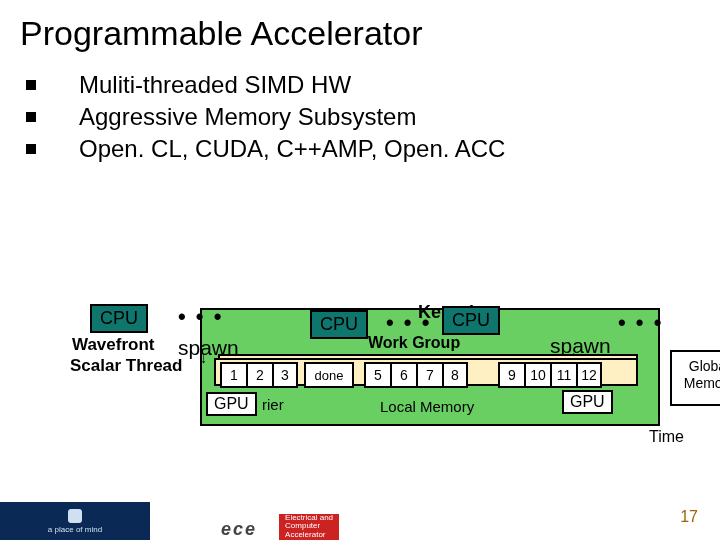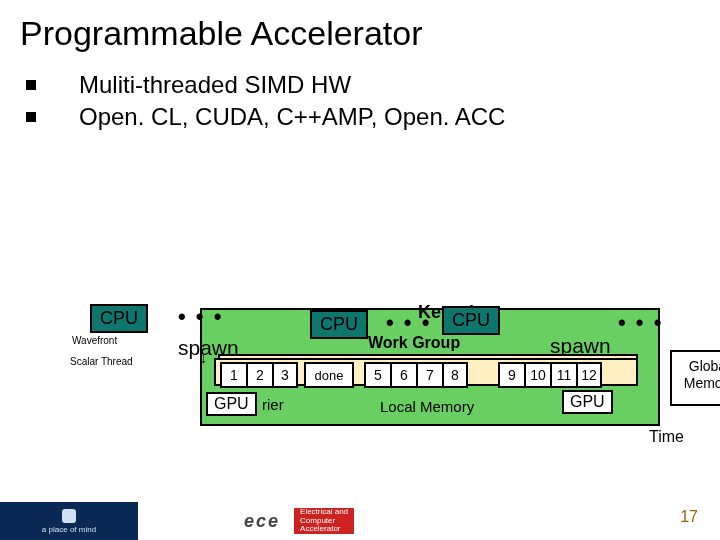--- a/index.html
+++ b/index.html
@@ -22,21 +22,21 @@
   .green-main { position:absolute; top:28px; left:130px; width:460px; height:118px;
                 background:#69cf63; border:2px solid #000; }
 
   .cpu-box { position:absolute; background:#0f766e; border:2px solid #000;
              padding:2px 8px; font-size:18px; font-weight:400; }
   .dots { position:absolute; font-size:22px; font-weight:700; letter-spacing:2px; }
   .kernel-label { position:absolute; font-size:18px; font-weight:700; }
   .wg-label { position:absolute; font-size:16px; font-weight:700; }
   .spawn-label { position:absolute; font-size:21px; }
 
-  .left-labels { position:absolute; font-size:10px; font-weight:400; }
+  .left-labels { position:absolute; font-size:17px; font-weight:700; }
 
   
   .strip { position:absolute; height:28px; background:#fff0c4; border:2px solid #000; }
 
   .cells { position:absolute; display:flex; }
   .cell { width:26px; height:26px; border:2px solid #000; background:#fff;
           font-size:14px; display:flex; align-items:center; justify-content:center; border-right:none;}
   .cell:last-child { border-right:2px solid #000; }
   .done-box { position:absolute; width:50px; height:26px; border:2px solid #000; background:#fff;
               font-size:13px; display:flex; align-items:center; justify-content:center; }
@@ -46,40 +46,44 @@
 
   
   .gm-box { position:absolute; right:-68px; top:70px; width:78px; height:56px; background:#fff;
             border:2px solid #000; font-size:14px; text-align:center; padding-top:6px; line-height:1.2; }
 
   .time-label { position:absolute; right:36px; bottom:94px; font-size:16px; }
   .slide-num { position:absolute; right:22px; bottom:14px; font-size:16px; color:#a16207; }
 
   
   .footer { position:absolute; left:0; bottom:0; width:720px; height:38px; display:flex; }
-  .foot-left { width:138px; background:#0a2a55; color:#cfe0f0; font-size:8px;
+  .foot-left { width:150px; background:#0a2a55; color:#cfe0f0; font-size:8px;
                display:flex; flex-direction:column; justify-content:center; align-items:center; gap:2px; }
   .crest { width:14px; height:14px; background:#cfe0f0; border-radius:3px; }
-  .foot-ece { margin-left:106px; display:flex; align-items:center; gap:14px; }
+  .foot-ece { margin-left:71px; display:flex; align-items:flex-end; gap:22px; }
   .ece-tag { background:#c22; color:#fff; font-size:8px; padding:0 6px; line-height:1.1; }
   .ece-text { font-size:18px; font-style:italic; color:#444; font-weight:700; letter-spacing:2px; }
   .down-arr { position:absolute; font-size:14px; }
 
   .barrier-frag { position:absolute; font-size:15px; }
 </style>
 </head>
 <body>
 <div class="slide">
 
   <h1 class="title">Programmable Accelerator</h1>
 
   <ul class="bullets">
     <li>
         <span class="sq"></span>
         <span>Muliti-threaded SIMD HW</span>
+      </li>
+    <li>
+        <span class="sq"></span>
+        <span>Aggressive Memory Subsystem</span>
       </li>
     <li>
         <span class="sq"></span>
         <span>Open. CL, CUDA, C++AMP, Open. ACC</span>
       </li>
   </ul>
 
   <div class="diagram">
     <div class="green-main"></div>
 

